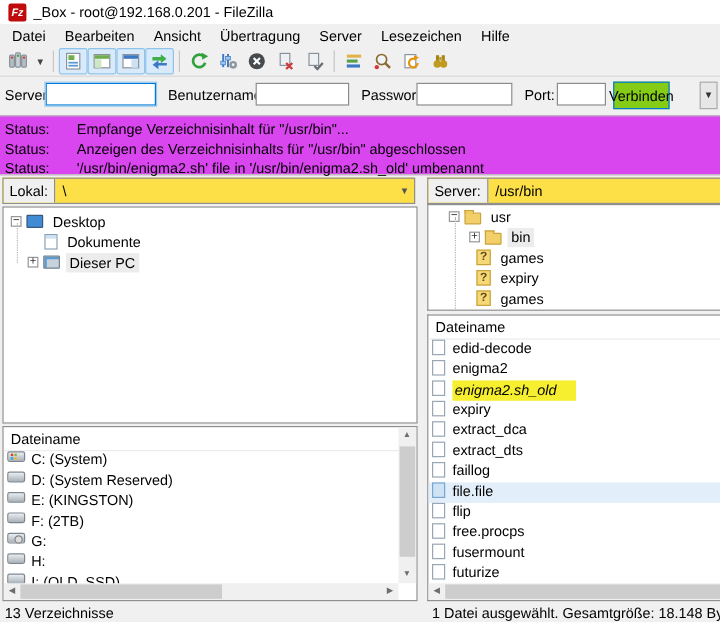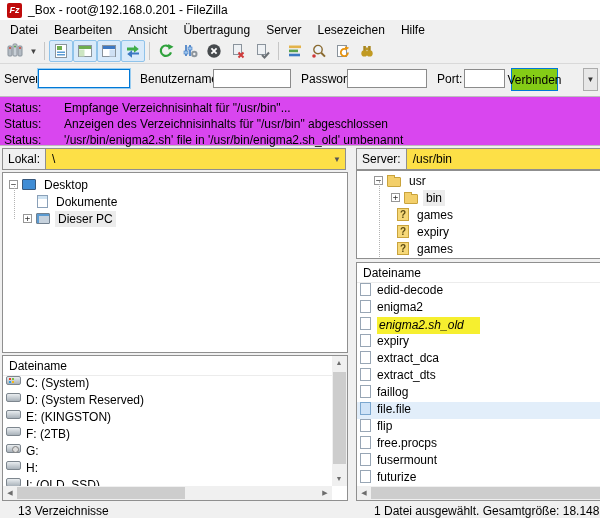--- a/index.html
+++ b/index.html
@@ -65,21 +65,21 @@
   .lrow{height:17px;display:flex;padding-left:3px;white-space:nowrap;}
   .lrow.sel{background:#e2eefa;}
   .hl-yellow{background:#f6ef2f;padding:1px 16px 1px 2px;font-style:italic;}
   
   .vsb{position:absolute;background:#f0f0f0;}
   .hsb{position:absolute;background:#f0f0f0;display:flex;align-items:center;}
   .sb-arrow{color:#6d6d6d;font-size:7px;width:14px;height:14px;line-height:14px;text-align:center;flex:none;}
   .sb-thumb{position:absolute;background:#cdcdcd;}
   .sash{position:absolute;width:12px;height:6px;}
   
-  .pane-status{position:absolute;top:504px;white-space:nowrap;margin-left:14px;}
+  .pane-status{position:absolute;top:504px;white-space:nowrap;}
 </style>
 </head>
 <body>
 
 <div class="titlebar">
   <div class="fz-icon">Fz</div>
   <div class="title-text">_Box - root@192.168.0.201 - FileZilla</div>
 </div>
 
 <div class="menubar">

